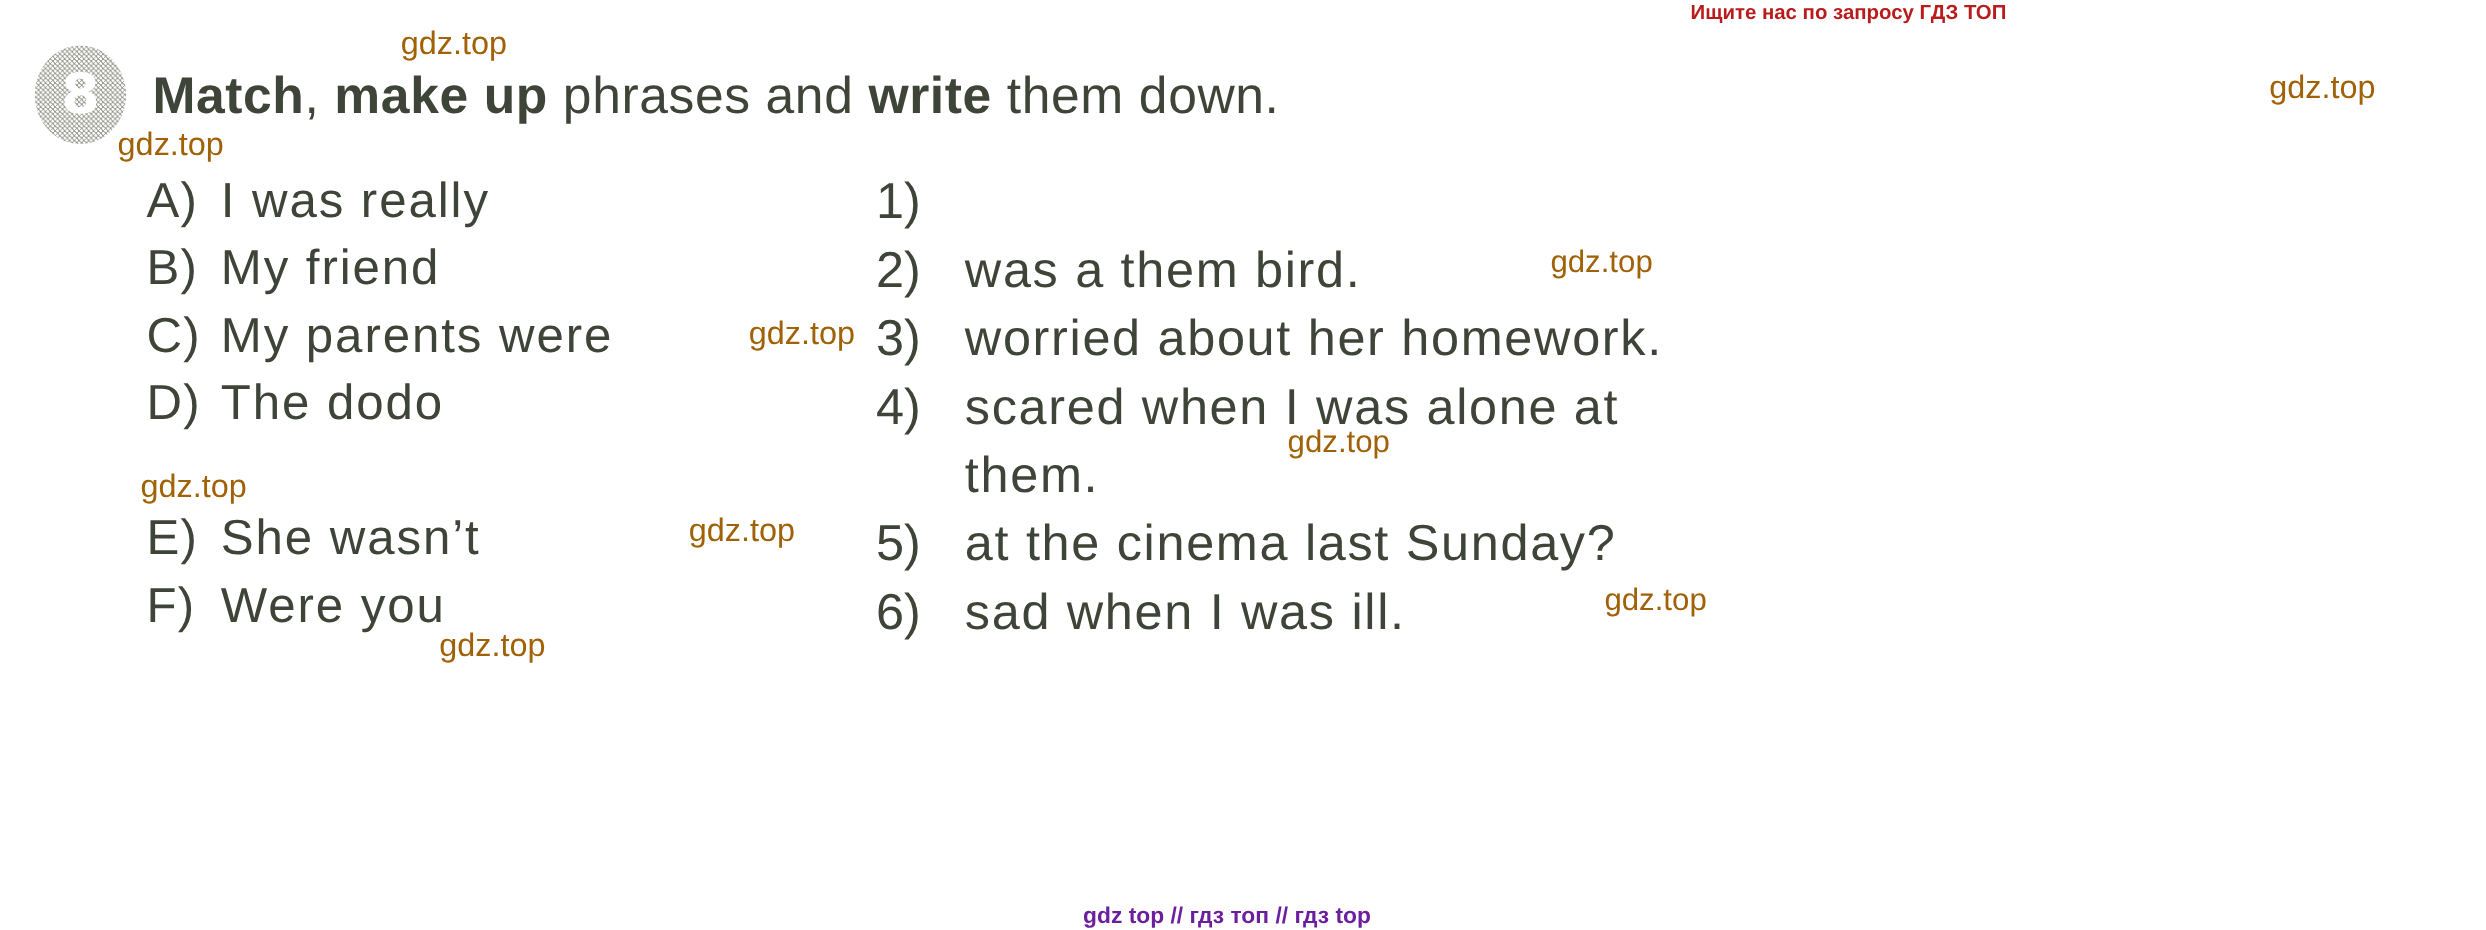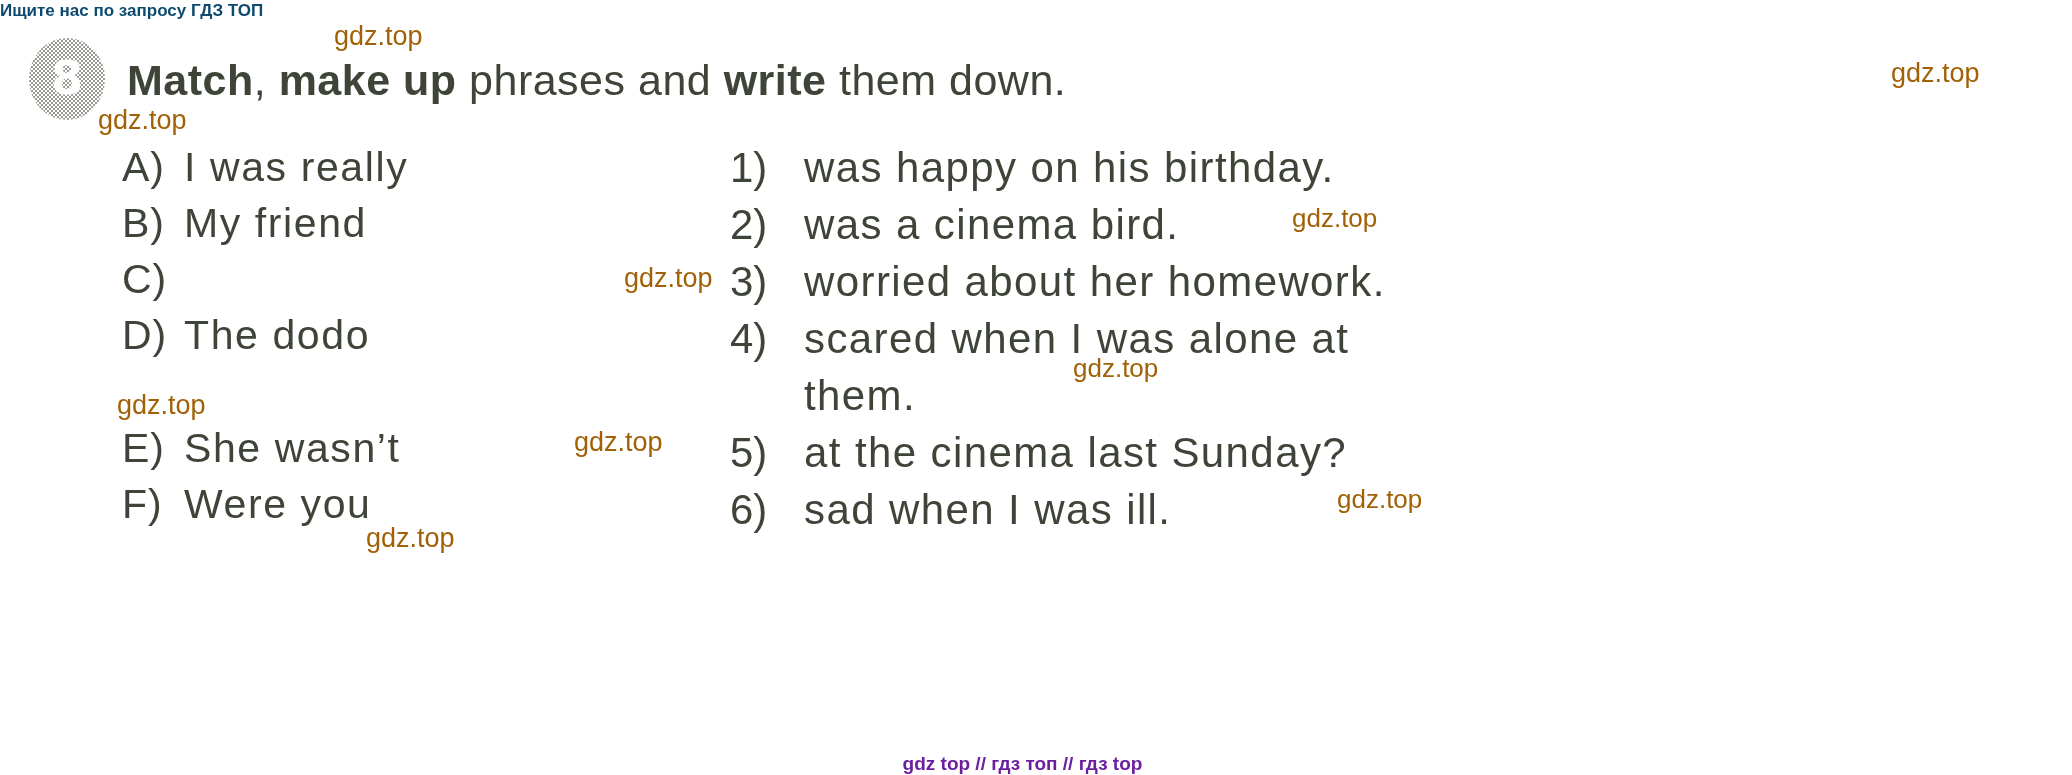--- a/index.html
+++ b/index.html
@@ -17,24 +17,24 @@
     background: #ffffff;
     overflow: hidden;
   }
 
   
   .promo-top {
     position: absolute;
     top: 0px;
     left: 0;
     width: 1672px;
-    text-align: left;
+    text-align: right;
     font-size: 17px;
     font-weight: 700;
-    color: #0c4a6e;
+    color: #b91c1c;
     letter-spacing: 0px;
     line-height: 22px;
     white-space: nowrap;
   }
   .promo-bottom {
     position: absolute;
     top: 753px;
     left: 0;
     width: 2045px;
     text-align: center;
@@ -175,43 +175,43 @@
     <div class="item">
       <span class="item-label">A)</span>
       <span class="item-text">I  was  really</span>
     </div>
     <div class="item">
       <span class="item-label">B)</span>
       <span class="item-text">My  friend</span>
     </div>
     <div class="item">
       <span class="item-label">C)</span>
+      <span class="item-text">My  parents  were</span>
     </div>
     <div class="item">
       <span class="item-label">D)</span>
       <span class="item-text">The  dodo</span>
     </div>
     <div class="item spaced">
       <span class="item-label">E)</span>
       <span class="item-text">She  wasn’t</span>
     </div>
     <div class="item">
       <span class="item-label">F)</span>
       <span class="item-text">Were  you</span>
     </div>
   </div>
 
   <div class="col-right">
     <div class="item">
       <span class="item-label">1)</span>
-      <span class="item-text">was  happy  on  his  birthday.</span>
     </div>
     <div class="item">
       <span class="item-label">2)</span>
-      <span class="item-text">was  a  cinema  bird.</span>
+      <span class="item-text">was  a  them  bird.</span>
     </div>
     <div class="item">
       <span class="item-label">3)</span>
       <span class="item-text">worried  about  her  homework.</span>
     </div>
     <div class="item">
       <span class="item-label">4)</span>
       <span class="item-text">scared  when  I  was  alone  at</span>
     </div>
     <div class="item-cont">them.</div>

